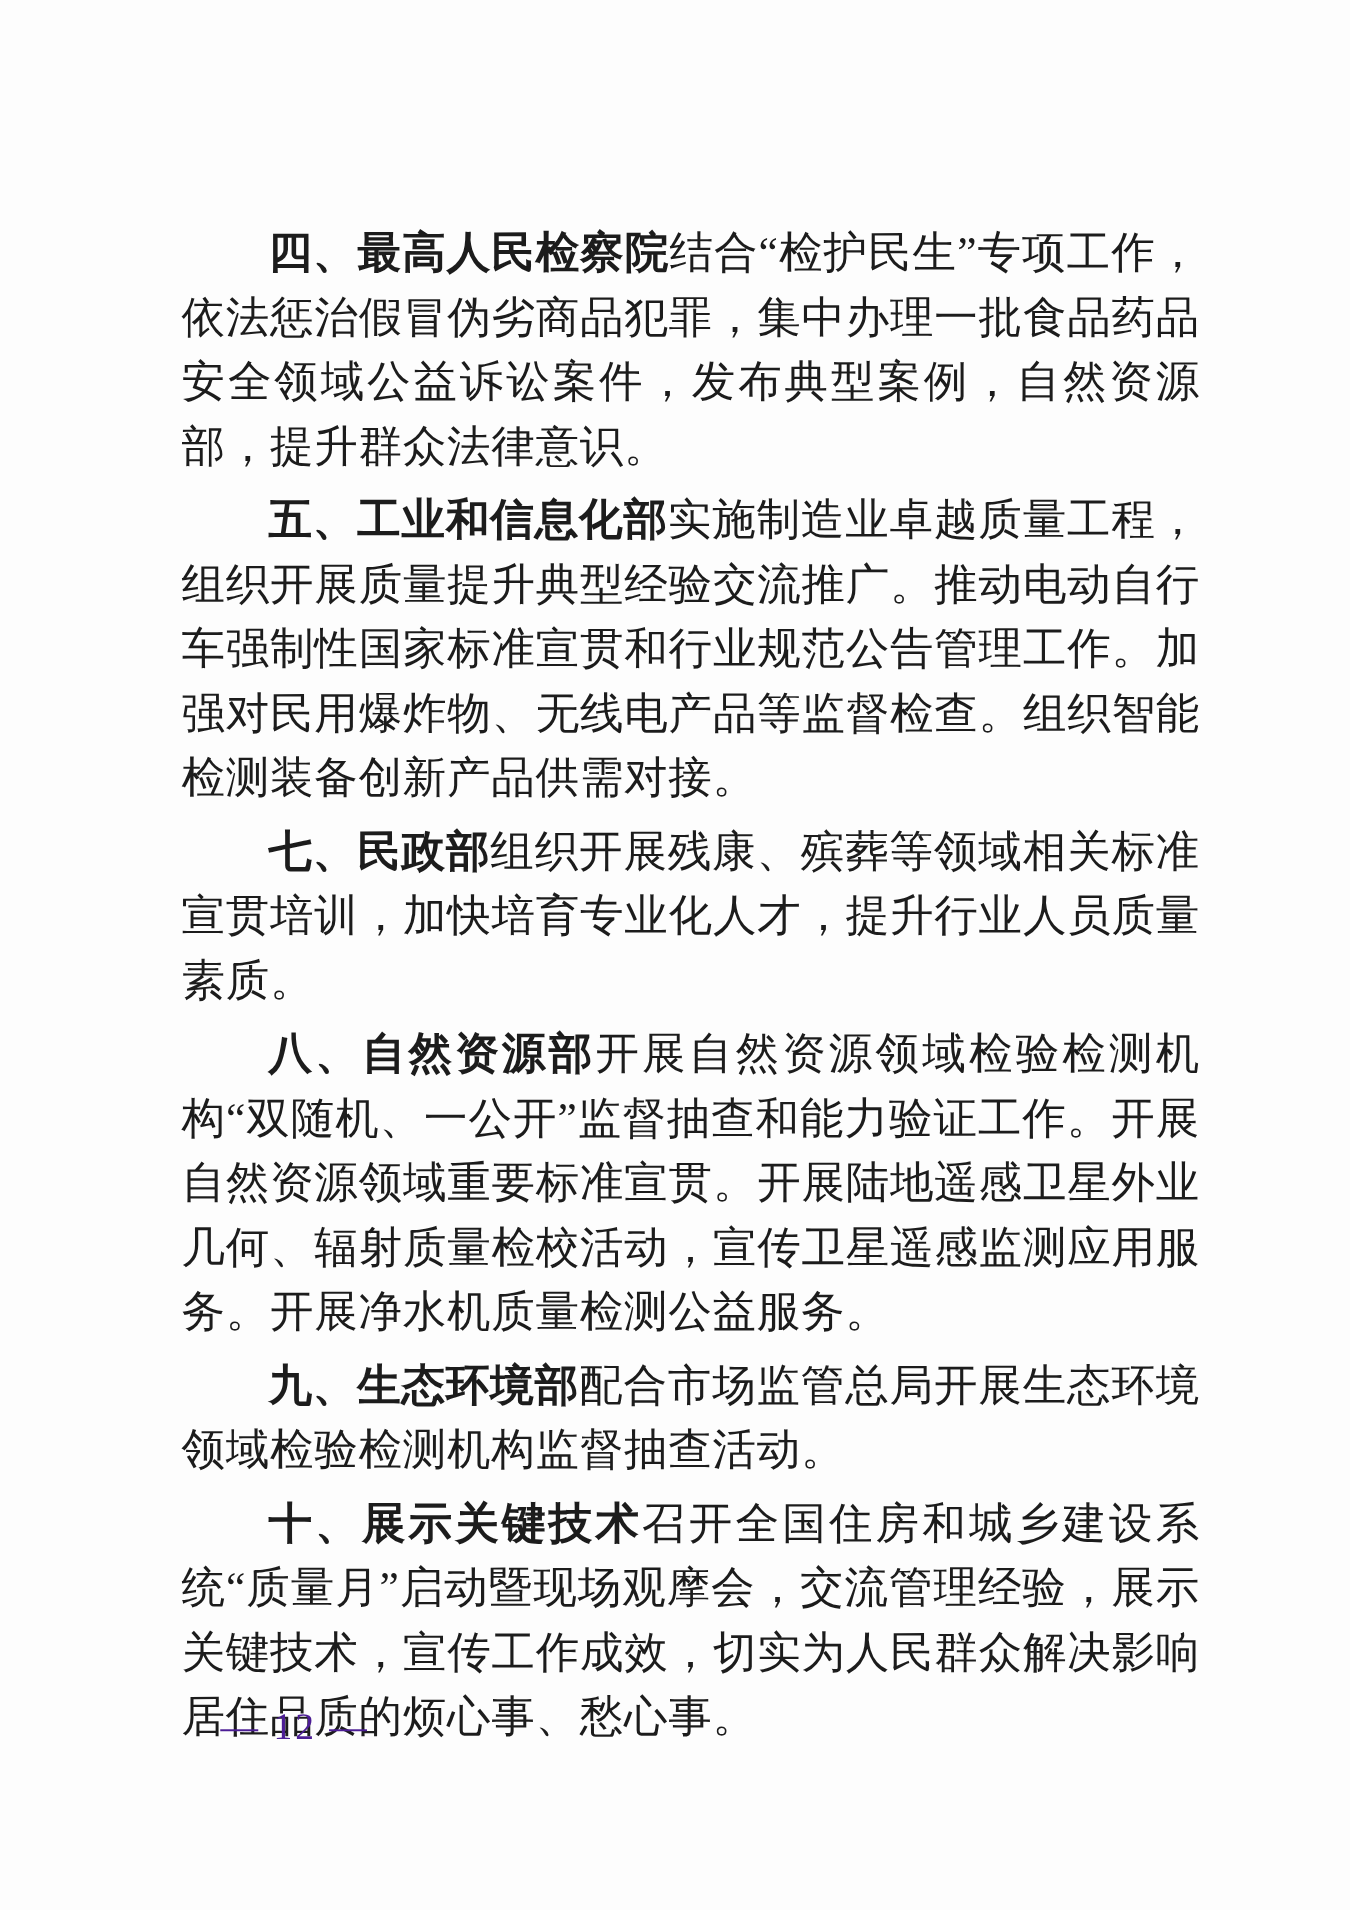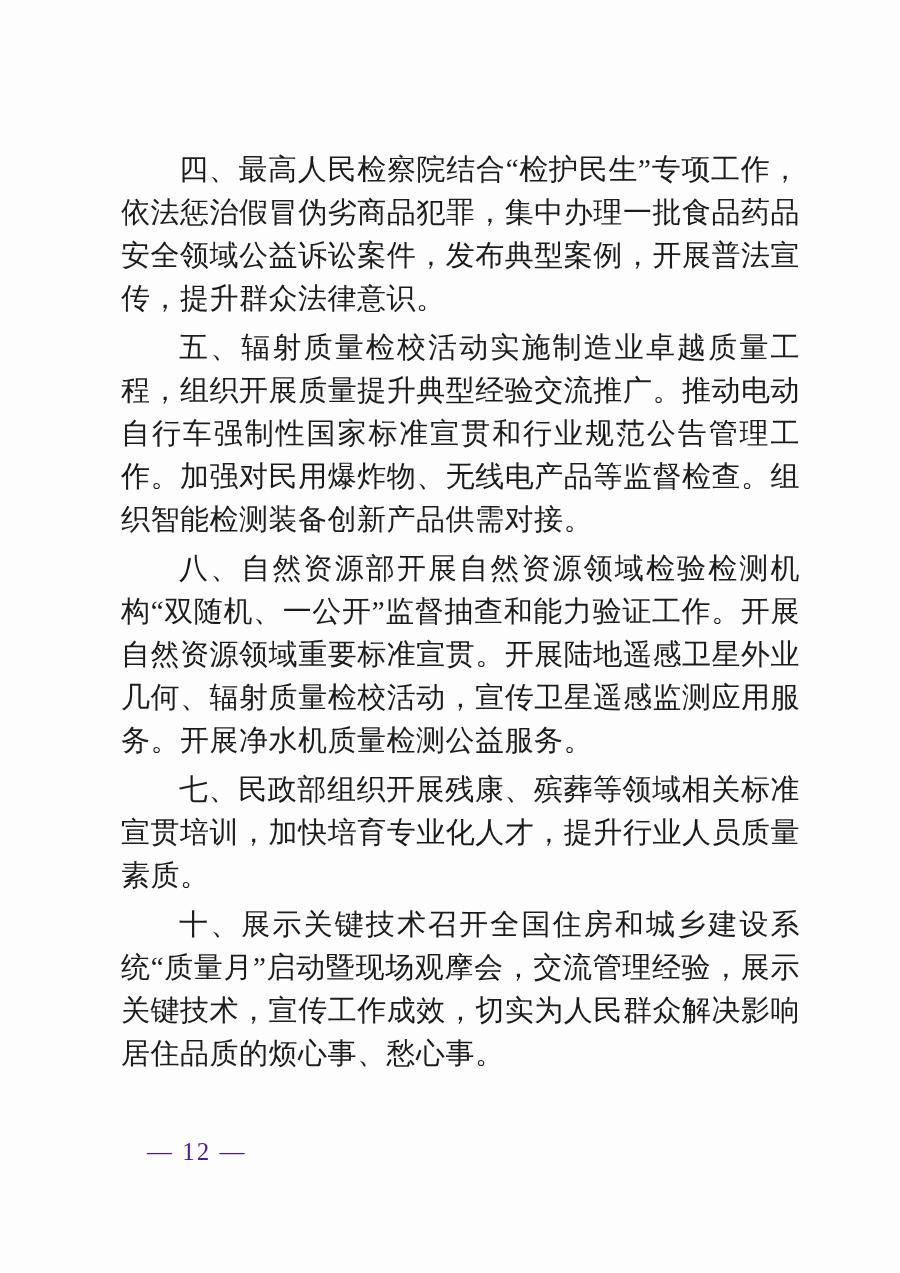--- a/index.html
+++ b/index.html
@@ -26,45 +26,46 @@
     letter-spacing: 0.5px;
   }
   .para {
     text-indent: 2em;
     text-align: justify;
     text-justify: inter-character;
     margin-bottom: 6px;
   }
   .lead {
     font-family: "Liberation Sans", "DejaVu Sans", sans-serif;
-    font-weight: 400;
+    font-weight: 700;
   }
   .page-footer {
     position: absolute;
     left: 147px;
     top: 1138px;
     font-size: 25px;
     letter-spacing: 2px;
     color: #4c1d95;
   }
 </style>
 </head>
 <body>
 
 <div class="page">
   <div class="content">
 
-    <p class="para"><span class="lead">四、最高人民检察院</span><span class="body-text">结合“检护民生”专项工作，依法惩治假冒伪劣商品犯罪，集中办理一批食品药品安全领域公益诉讼案件，发布典型案例，开展普法宣传，提升群众法律意识。</span></p>
+    <p class="para"><span class="lead">四、最高人民检察院</span><span class="body-text">结合“检护民生”专项工作，依法惩治假冒伪劣商品犯罪，集中办理一批食品药品安全领域公益诉讼案件，发布典型案例，自然资源部，提升群众法律意识。</span></p>
 
-    <p class="para"><span class="lead">五、辐射质量检校活动</span><span class="body-text">实施制造业卓越质量工程，组织开展质量提升典型经验交流推广。推动电动自行车强制性国家标准宣贯和行业规范公告管理工作。加强对民用爆炸物、无线电产品等监督检查。组织智能检测装备创新产品供需对接。</span></p>
+    <p class="para"><span class="lead">五、工业和信息化部</span><span class="body-text">实施制造业卓越质量工程，组织开展质量提升典型经验交流推广。推动电动自行车强制性国家标准宣贯和行业规范公告管理工作。加强对民用爆炸物、无线电产品等监督检查。组织智能检测装备创新产品供需对接。</span></p>
 
+
+    <p class="para"><span class="lead">七、民政部</span><span class="body-text">组织开展残康、殡葬等领域相关标准宣贯培训，加快培育专业化人才，提升行业人员质量素质。</span></p>
 
     <p class="para"><span class="lead">八、自然资源部</span><span class="body-text">开展自然资源领域检验检测机构“双随机、一公开”监督抽查和能力验证工作。开展自然资源领域重要标准宣贯。开展陆地遥感卫星外业几何、辐射质量检校活动，宣传卫星遥感监测应用服务。开展净水机质量检测公益服务。</span></p>
 
-    <p class="para"><span class="lead">七、民政部</span><span class="body-text">组织开展残康、殡葬等领域相关标准宣贯培训，加快培育专业化人才，提升行业人员质量素质。</span></p>
-
+    <p class="para"><span class="lead">九、生态环境部</span><span class="body-text">配合市场监管总局开展生态环境领域检验检测机构监督抽查活动。</span></p>
 
     <p class="para"><span class="lead">十、展示关键技术</span><span class="body-text">召开全国住房和城乡建设系统“质量月”启动暨现场观摩会，交流管理经验，展示关键技术，宣传工作成效，切实为人民群众解决影响居住品质的烦心事、愁心事。</span></p>
 
   </div>
 
   <div class="page-footer">— 12 —</div>
 </div>
 
 </body></html>

